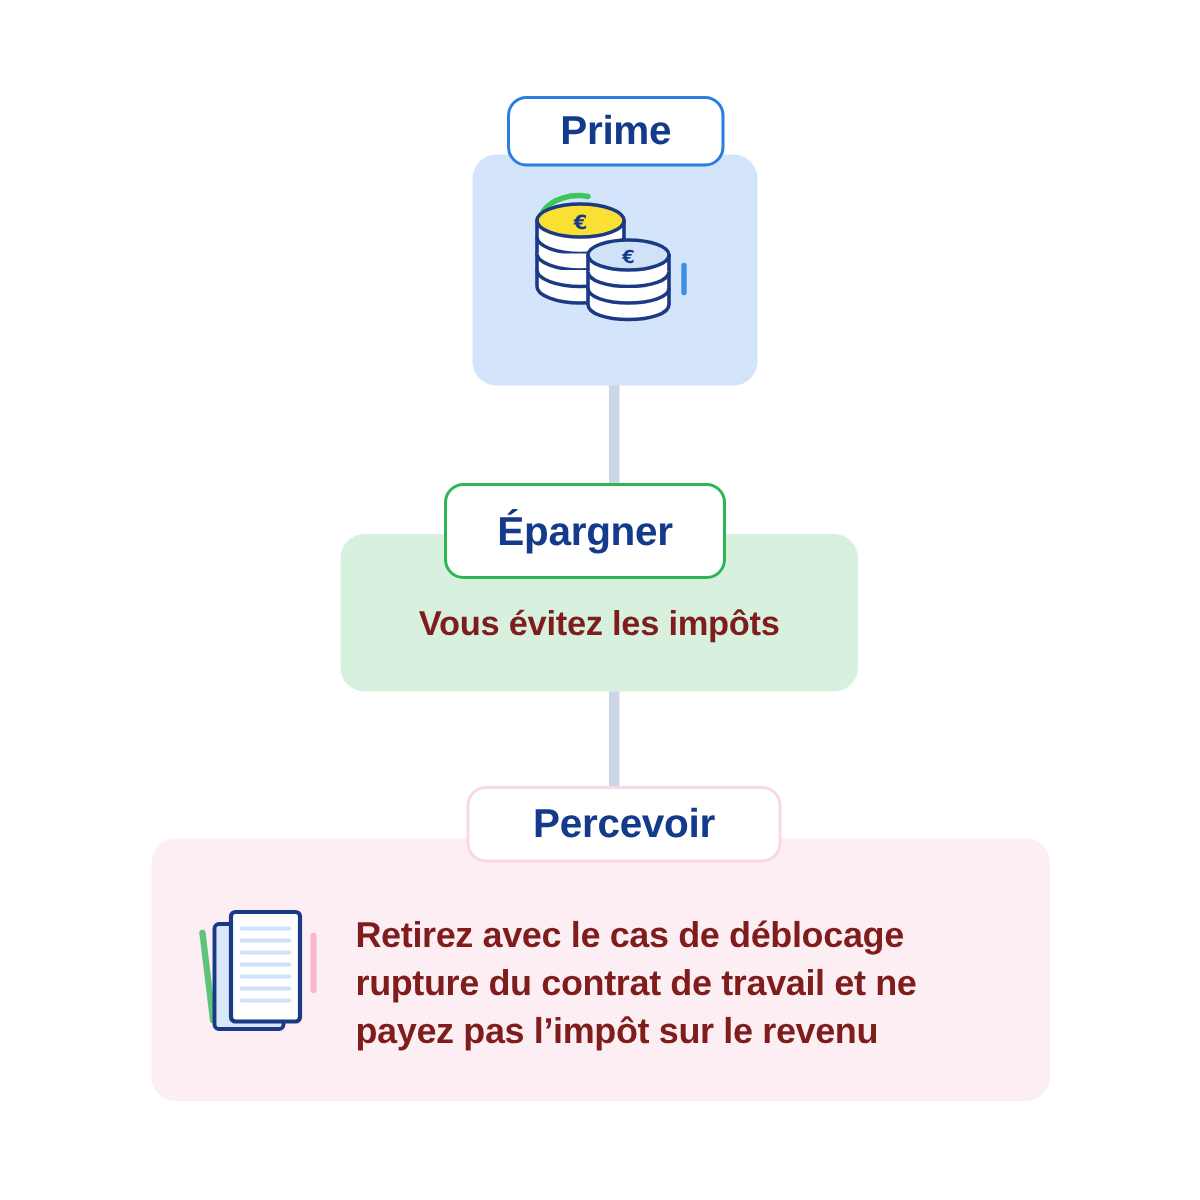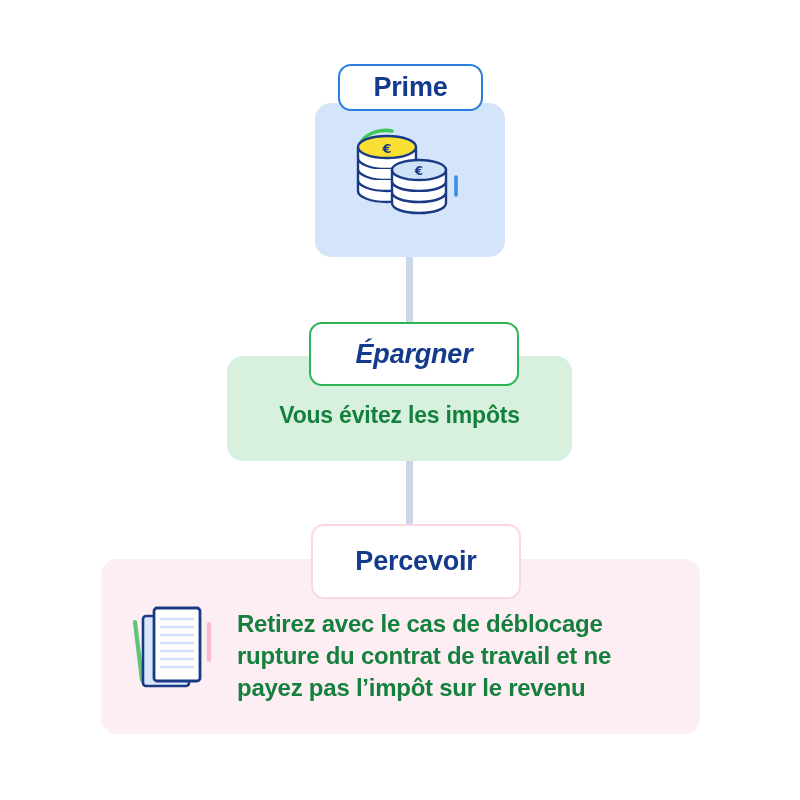--- a/index.html
+++ b/index.html
@@ -65,37 +65,36 @@
     font-weight: bold;
     letter-spacing: -0.2px;
   }
   #chip-prime {
     left: 338px; top: 64px;
     width: 145px; height: 47px;
     border: 2.5px solid #2a7de1;
     font-size: 27px;
   }
   #chip-epargner {
-    left: 309px; top: 322px;
-    width: 210px; height: 64px;
+    left: 296px; top: 322px;
+    width: 188px; height: 64px;
     border: 2.6px solid #2eb553;
     font-size: 27px;
-    font-style: italic;
   }
   #chip-percevoir {
     left: 311px; top: 524px;
-    width: 210px; height: 75px;
+    width: 210px; height: 51px;
     border: 2.4px solid #fbd7e3;
     font-size: 27px;
   }
 
   
   .body-text {
     position: absolute;
-    color: #15803d;
+    color: #7f1d1d;
     font-weight: bold;
   }
   #text-epargner {
     left: 227px; top: 402px;
     width: 345px;
     text-align: center;
     font-size: 23px;
     letter-spacing: -0.2px;
   }
   #text-percevoir {

